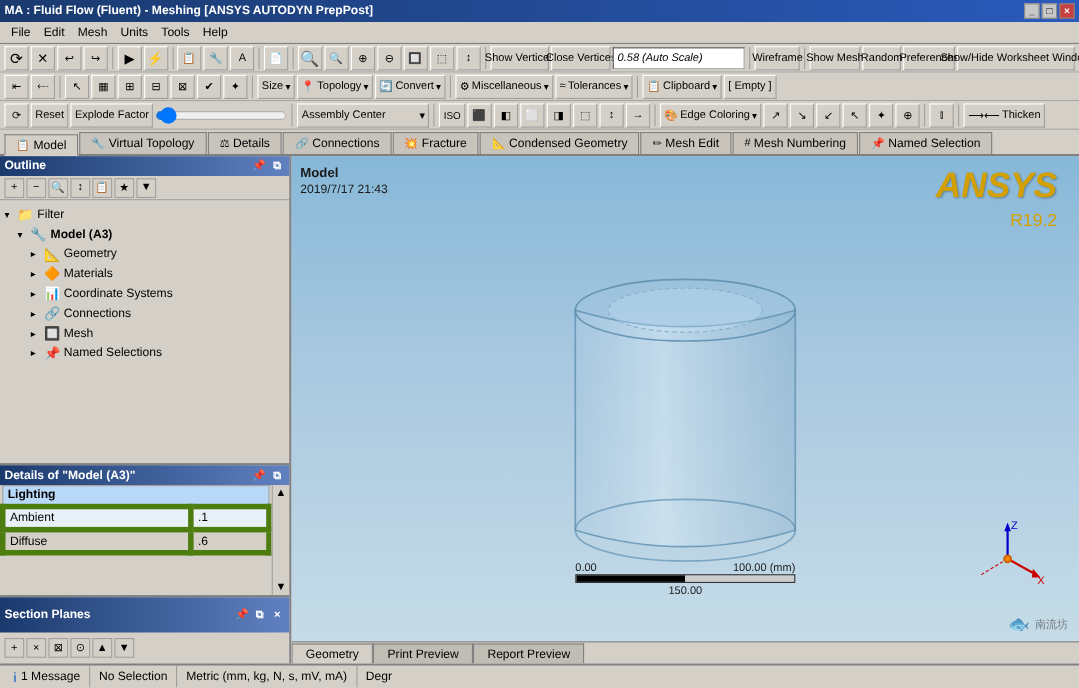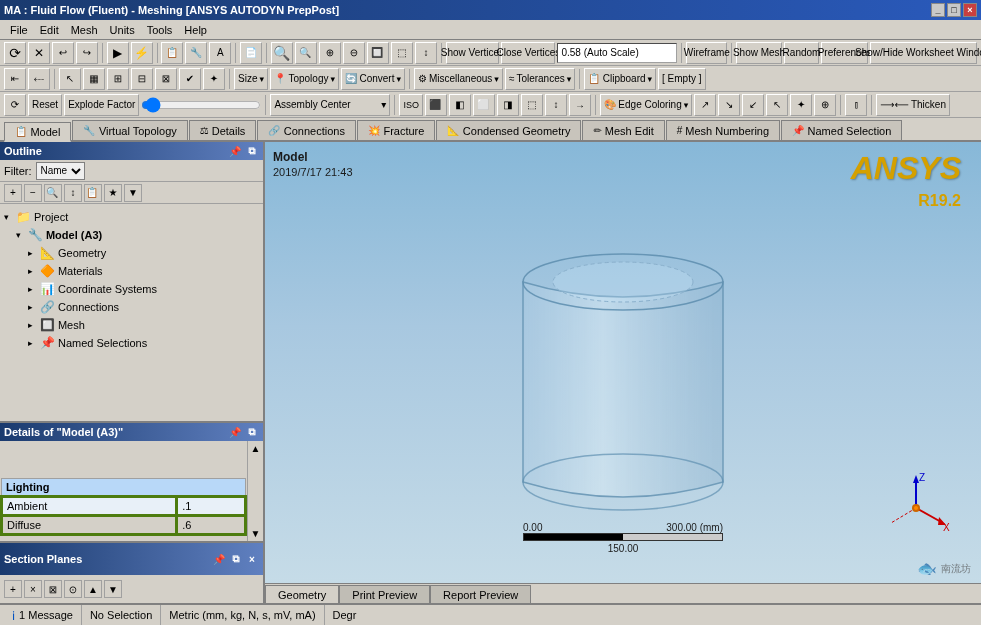--- a/index.html
+++ b/index.html
@@ -215,21 +215,21 @@
       font-size: 11px;
     }
     #details-table tr.header-row td {
       background: #b8d8f8;
       font-weight: bold;
       padding: 2px 4px;
       border: 1px solid #a0a0a0;
     }
     #details-table tr td {
       padding: 2px 4px;
-      border: 3px solid #4d7c0f;
+      border: 5px solid #4d7c0f;
     }
     #details-table tr:nth-child(even) td { background: #e8f0f8; }
 
     
     #section-planes {
       height: 60px;
       display: flex;
       flex-direction: column;
     }
     #section-planes-header {
@@ -284,36 +284,36 @@
       text-shadow: 1px 1px 2px rgba(0,0,0,0.3);
       line-height: 1;
       margin-left: 35px;
     }
     #ansys-version {
       position: absolute;
       top: 50px;
       right: 20px;
       color: #d4a000;
       font-size: 16px;
-      font-weight: bold;
+      font-weight: normal;
     }
 
     
     #coord-axes {
       position: absolute;
       bottom: 60px;
       right: 30px;
       width: 70px;
       height: 70px;
     }
 
     
     #scale-bar {
       position: absolute;
-      bottom: 49px;
+      bottom: 60px;
       left: 50%;
       transform: translateX(-50%);
       display: flex;
       flex-direction: column;
       align-items: center;
     }
     #scale-labels {
       display: flex;
       justify-content: space-between;
       width: 200px;
@@ -435,21 +435,21 @@
   <div class="toolbar-btn">🔲</div>
   <div class="toolbar-btn">⬚</div>
   <div class="toolbar-btn">↕</div>
   <div class="toolbar-sep"></div>
   <div class="toolbar-btn">
     <span>Show Vertices</span>
   </div>
   <div class="toolbar-btn">
     <span>Close Vertices</span>
   </div>
-  <input class="toolbar-input" type="text" style="width: 120px;" value="0.58 (Auto Scale)">
+  <input class="toolbar-input" type="text" style="width: 120px; font-style: italic;" value="0.58 (Auto Scale)">
   <div class="toolbar-sep"></div>
   <div class="toolbar-btn">
     <span>Wireframe</span>
   </div>
   <div class="toolbar-sep"></div>
   <div class="toolbar-btn">
     <span>Show Mesh</span>
   </div>
   <div class="toolbar-btn">
     <span>Random</span>
@@ -591,43 +591,36 @@
   <div id="left-panel">
 
     <div id="outline-section">
       <div id="outline-header">
         <span>Outline</span>
         <div style="display:flex;gap:2px;">
           <div class="panel-header-btn">📌</div>
           <div class="panel-header-btn">⧉</div>
         </div>
       </div>
-      <div id="outline-filter">
-        <span>Filter:</span>
-        <select style="font-size:10px;height:18px;">
-          <option>Name</option>
-          <option>Type</option>
-        </select>
-      </div>
       <div id="outline-toolbar">
         <div class="outline-btn">+</div>
         <div class="outline-btn">−</div>
         <div class="outline-btn">🔍</div>
         <div class="outline-btn">↕</div>
         <div class="outline-btn">📋</div>
         <div class="outline-btn">★</div>
         <div class="outline-btn">▼</div>
       </div>
       <div id="outline-tree">
 
         <div class="tree-item">
           <span class="tree-indent" style="width:0px;"></span>
           <span class="tree-expand">▾</span>
           <span class="tree-icon">📁</span>
-          <span class="tree-label">Project</span>
+          <span class="tree-label">Filter</span>
         </div>
 
         <div class="tree-item">
           <span class="tree-indent" style="width:12px;"></span>
           <span class="tree-expand">▾</span>
           <span class="tree-icon">🔧</span>
           <span class="tree-label" style="font-weight:bold;">Model (A3)</span>
         </div>
 
         <div class="tree-item">
@@ -676,21 +669,21 @@
 
     <div id="details-section">
       <div id="details-header">
         <span>Details of "Model (A3)"</span>
         <div style="display:flex;gap:2px;">
           <div class="panel-header-btn">📌</div>
           <div class="panel-header-btn">⧉</div>
         </div>
       </div>
       <div style="display:flex;flex:1;overflow:hidden;">
-        <div id="details-table" style="flex:1;margin-top:37px;">
+        <div id="details-table" style="flex:1;">
           <table>
             <tbody>
                 <tr class="header-row">
               <td colspan="2">Lighting</td>
             </tr>
             <tr>
               <td>Ambient</td>
               <td>.1</td>
             </tr>
             <tr>
@@ -778,21 +771,21 @@
         <line x1="35" y1="35" x2="10" y2="50" stroke="#cc0000" stroke-width="1" stroke-dasharray="3,2"></line>
 
         <circle cx="35" cy="35" r="4" fill="#cc6600"></circle>
         <circle cx="35" cy="35" r="2" fill="#ff8800"></circle>
       </svg>
     </div>
 
     <div id="scale-bar">
       <div id="scale-labels">
         <span>0.00</span>
-        <span>300.00 (mm)</span>
+        <span>100.00 (mm)</span>
       </div>
       <div id="scale-line"></div>
       <div id="scale-mid-label">150.00</div>
     </div>
 
     <div id="viewport-tabs">
       <div class="viewport-tab active">
         <span>Geometry</span>
       </div>
       <div class="viewport-tab">

